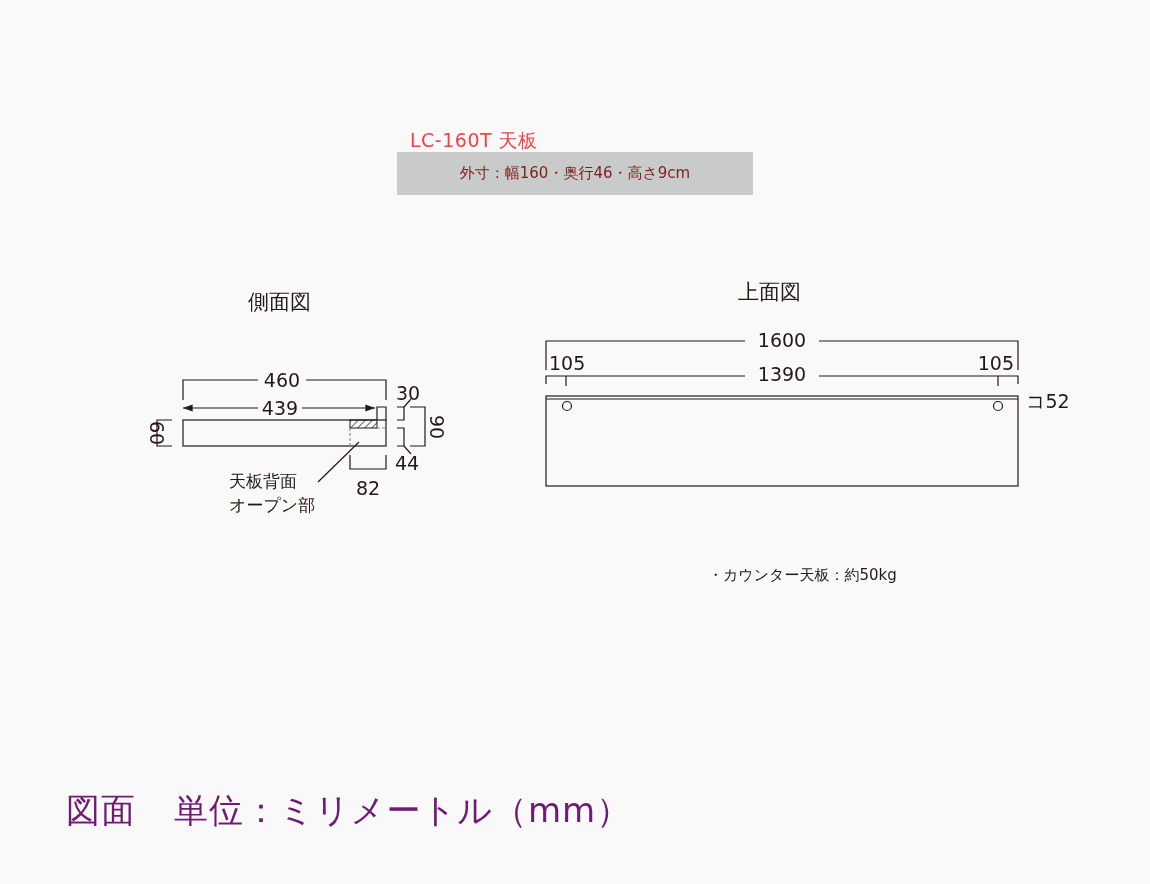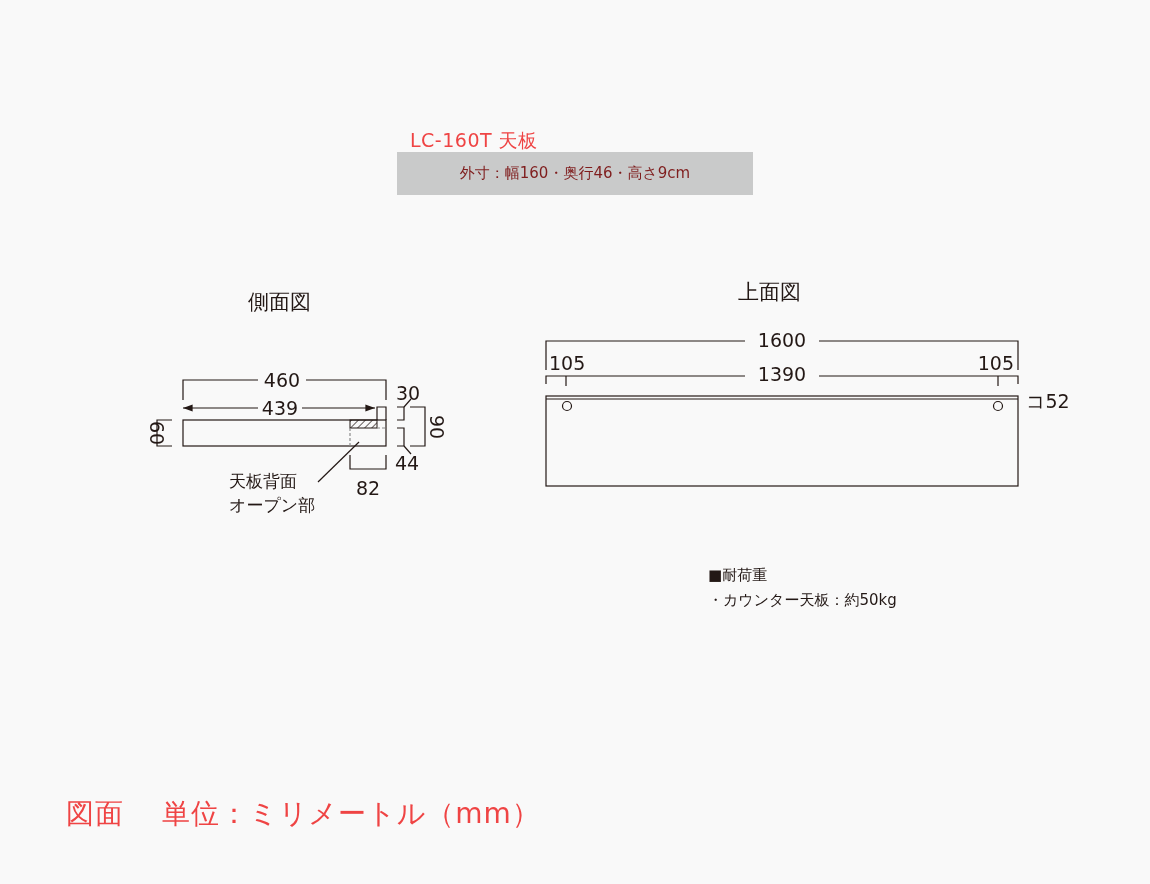--- a/index.html
+++ b/index.html
@@ -29,21 +29,21 @@
     .side-label { left: 248px; top: 288px; }
     .top-label { left: 738px; top: 278px; }
     svg.drawing { position: absolute; left: 0; top: 0; }
     .notes {
       left: 708px; top: 563px;
       font-size: 15px; color: #231815; line-height: 25px;
     }
     .notes .gap { height: 24px; }
     .footer {
       left: 66px; top: 788px;
-      font-size: 28px; color: #ef4444; letter-spacing: 1px; margin-top: 7px;
+      font-size: 34px; color: #701a75; letter-spacing: 1px;
     }
     .footer .sp { display: inline-block; width: 38px; }
   </style>
 </head>
 <body>
 
 <div class="abs title">LC-160T 天板</div>
 <div class="abs spec-bar">
   <span>外寸：幅160・奥行46・高さ9cm</span>
 </div>
@@ -132,20 +132,19 @@
   <g font-family="DejaVu Sans, sans-serif" font-size="19" fill="#231815">
     <text x="782" y="347" text-anchor="middle">1600</text>
     <text x="782" y="381" text-anchor="middle">1390</text>
     <text x="549" y="370">105</text>
     <text x="1014" y="370" text-anchor="end">105</text>
     <text x="1026" y="408">コ52</text>
   </g>
 </svg>
 
 <div class="abs notes">
-  <div>■耐荷重</div>
   <div>・カウンター天板：約50kg</div>
   <div class="gap"></div>
 </div>
 
 <div class="abs footer">
   <span>図面</span><span class="sp"></span><span>単位：ミリメートル（mm）</span>
 </div>
 
 </body></html>

